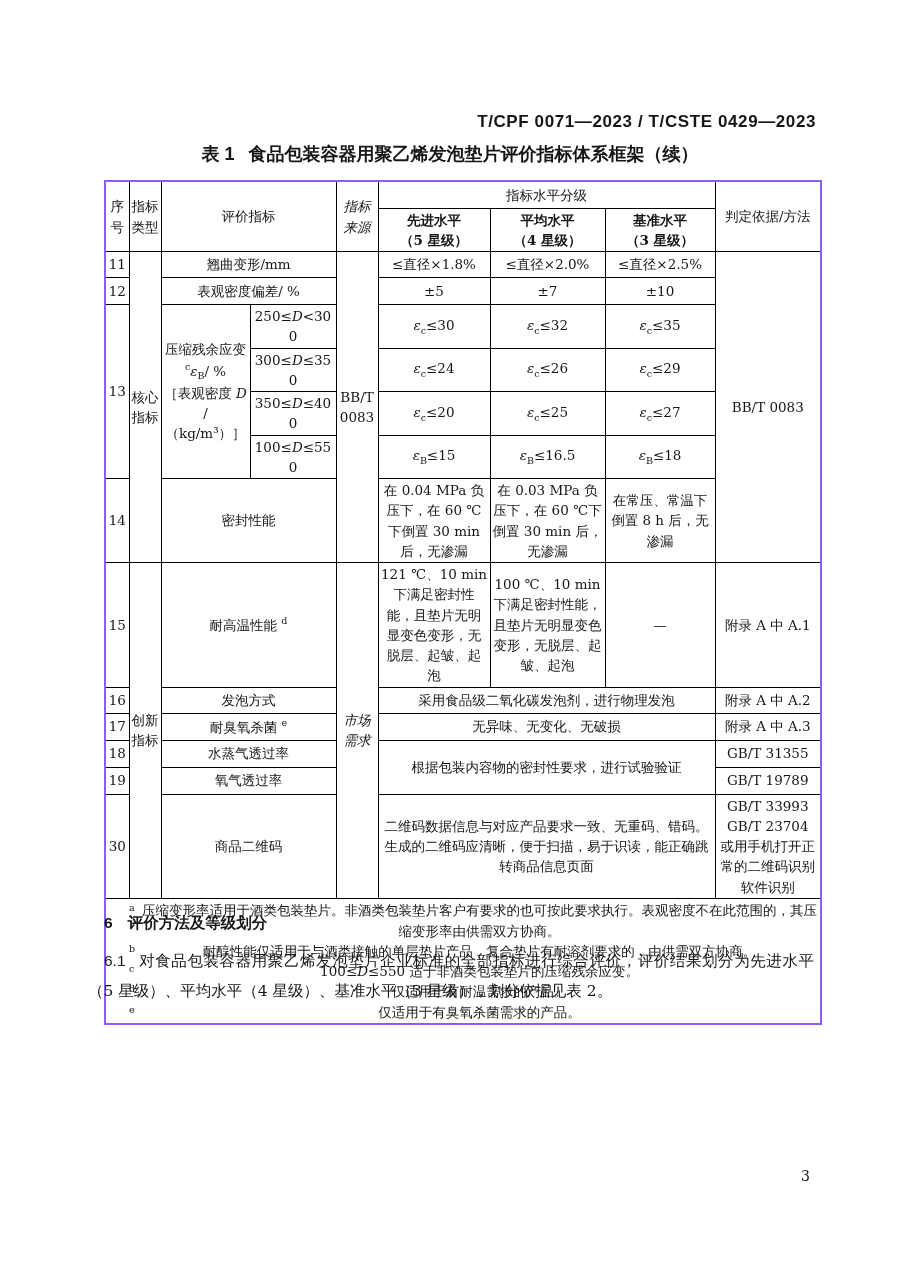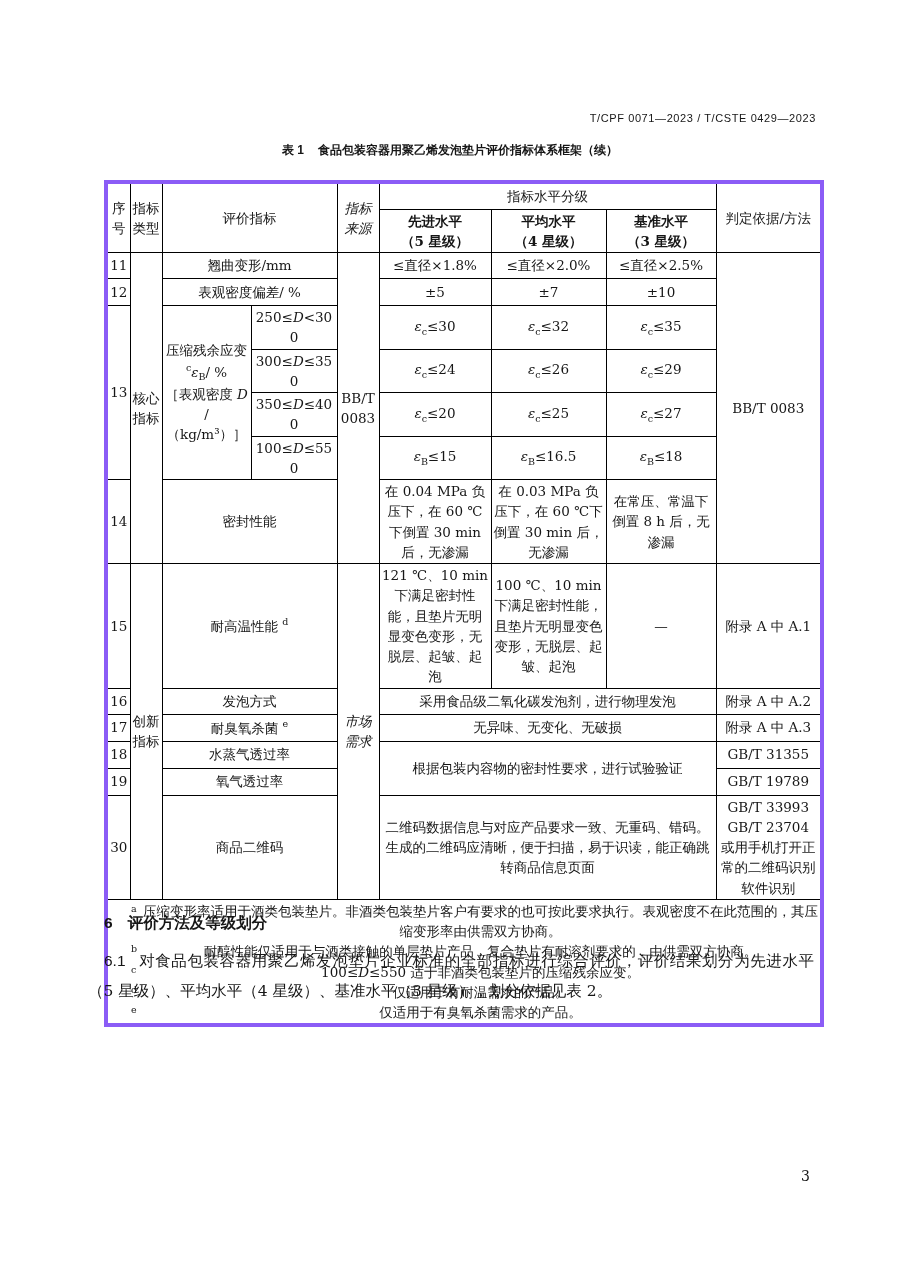--- a/index.html
+++ b/index.html
@@ -1,25 +1,25 @@
 <!DOCTYPE html>
 <html><head>
 <meta charset="utf-8">
 <style>
   html,body{margin:0;padding:0;background:#ffffff;}
   .page{position:relative;width:900px;height:1274px;background:#fff;
         font-family:"DejaVu Serif","Liberation Serif",serif;color:#161616;overflow:hidden;}
   .doc-number{position:absolute;top:112px;right:84px;
         font-family:"Liberation Sans","DejaVu Sans",sans-serif;
-        font-size:11px;letter-spacing:0.6px;font-weight:400;}
+        font-size:17px;letter-spacing:0.6px;font-weight:700;}
   .tbl-title{position:absolute;top:142px;left:0;width:100%;text-align:center;
-        font-family:"Liberation Sans","DejaVu Sans",sans-serif;font-weight:bold;font-size:12px;}
+        font-family:"Liberation Sans","DejaVu Sans",sans-serif;font-weight:bold;font-size:18px;}
   .tbl-title .gap{margin-right:14px;}
   table.main{position:absolute;top:180px;left:104px;width:716px;
-        border-collapse:collapse;table-layout:fixed;border:4px solid #8b5cf6;}
+        border-collapse:collapse;table-layout:fixed;border:2px solid #8b5cf6;}
   table.main td{border:1px solid #000;text-align:center;vertical-align:middle;
         font-size:13.5px;line-height:1.5;padding:1px 2px;word-break:break-all;}
   td.ltxt{text-align:left;padding:2px 3px;line-height:1.55;}
   td.just{text-align:justify;text-justify:inter-character;}
   .w2{display:inline-block;width:2em;font-style:italic;}
   sub{font-size:9.5px;}
   sup{font-size:9.5px;}
   i.var{font-style:italic;}
   .jl13{line-height:1.33;margin-left:16px;}
   tr.h27{height:27px;} tr.h26{height:26px;} tr.h35{height:35px;font-weight:bold;}

